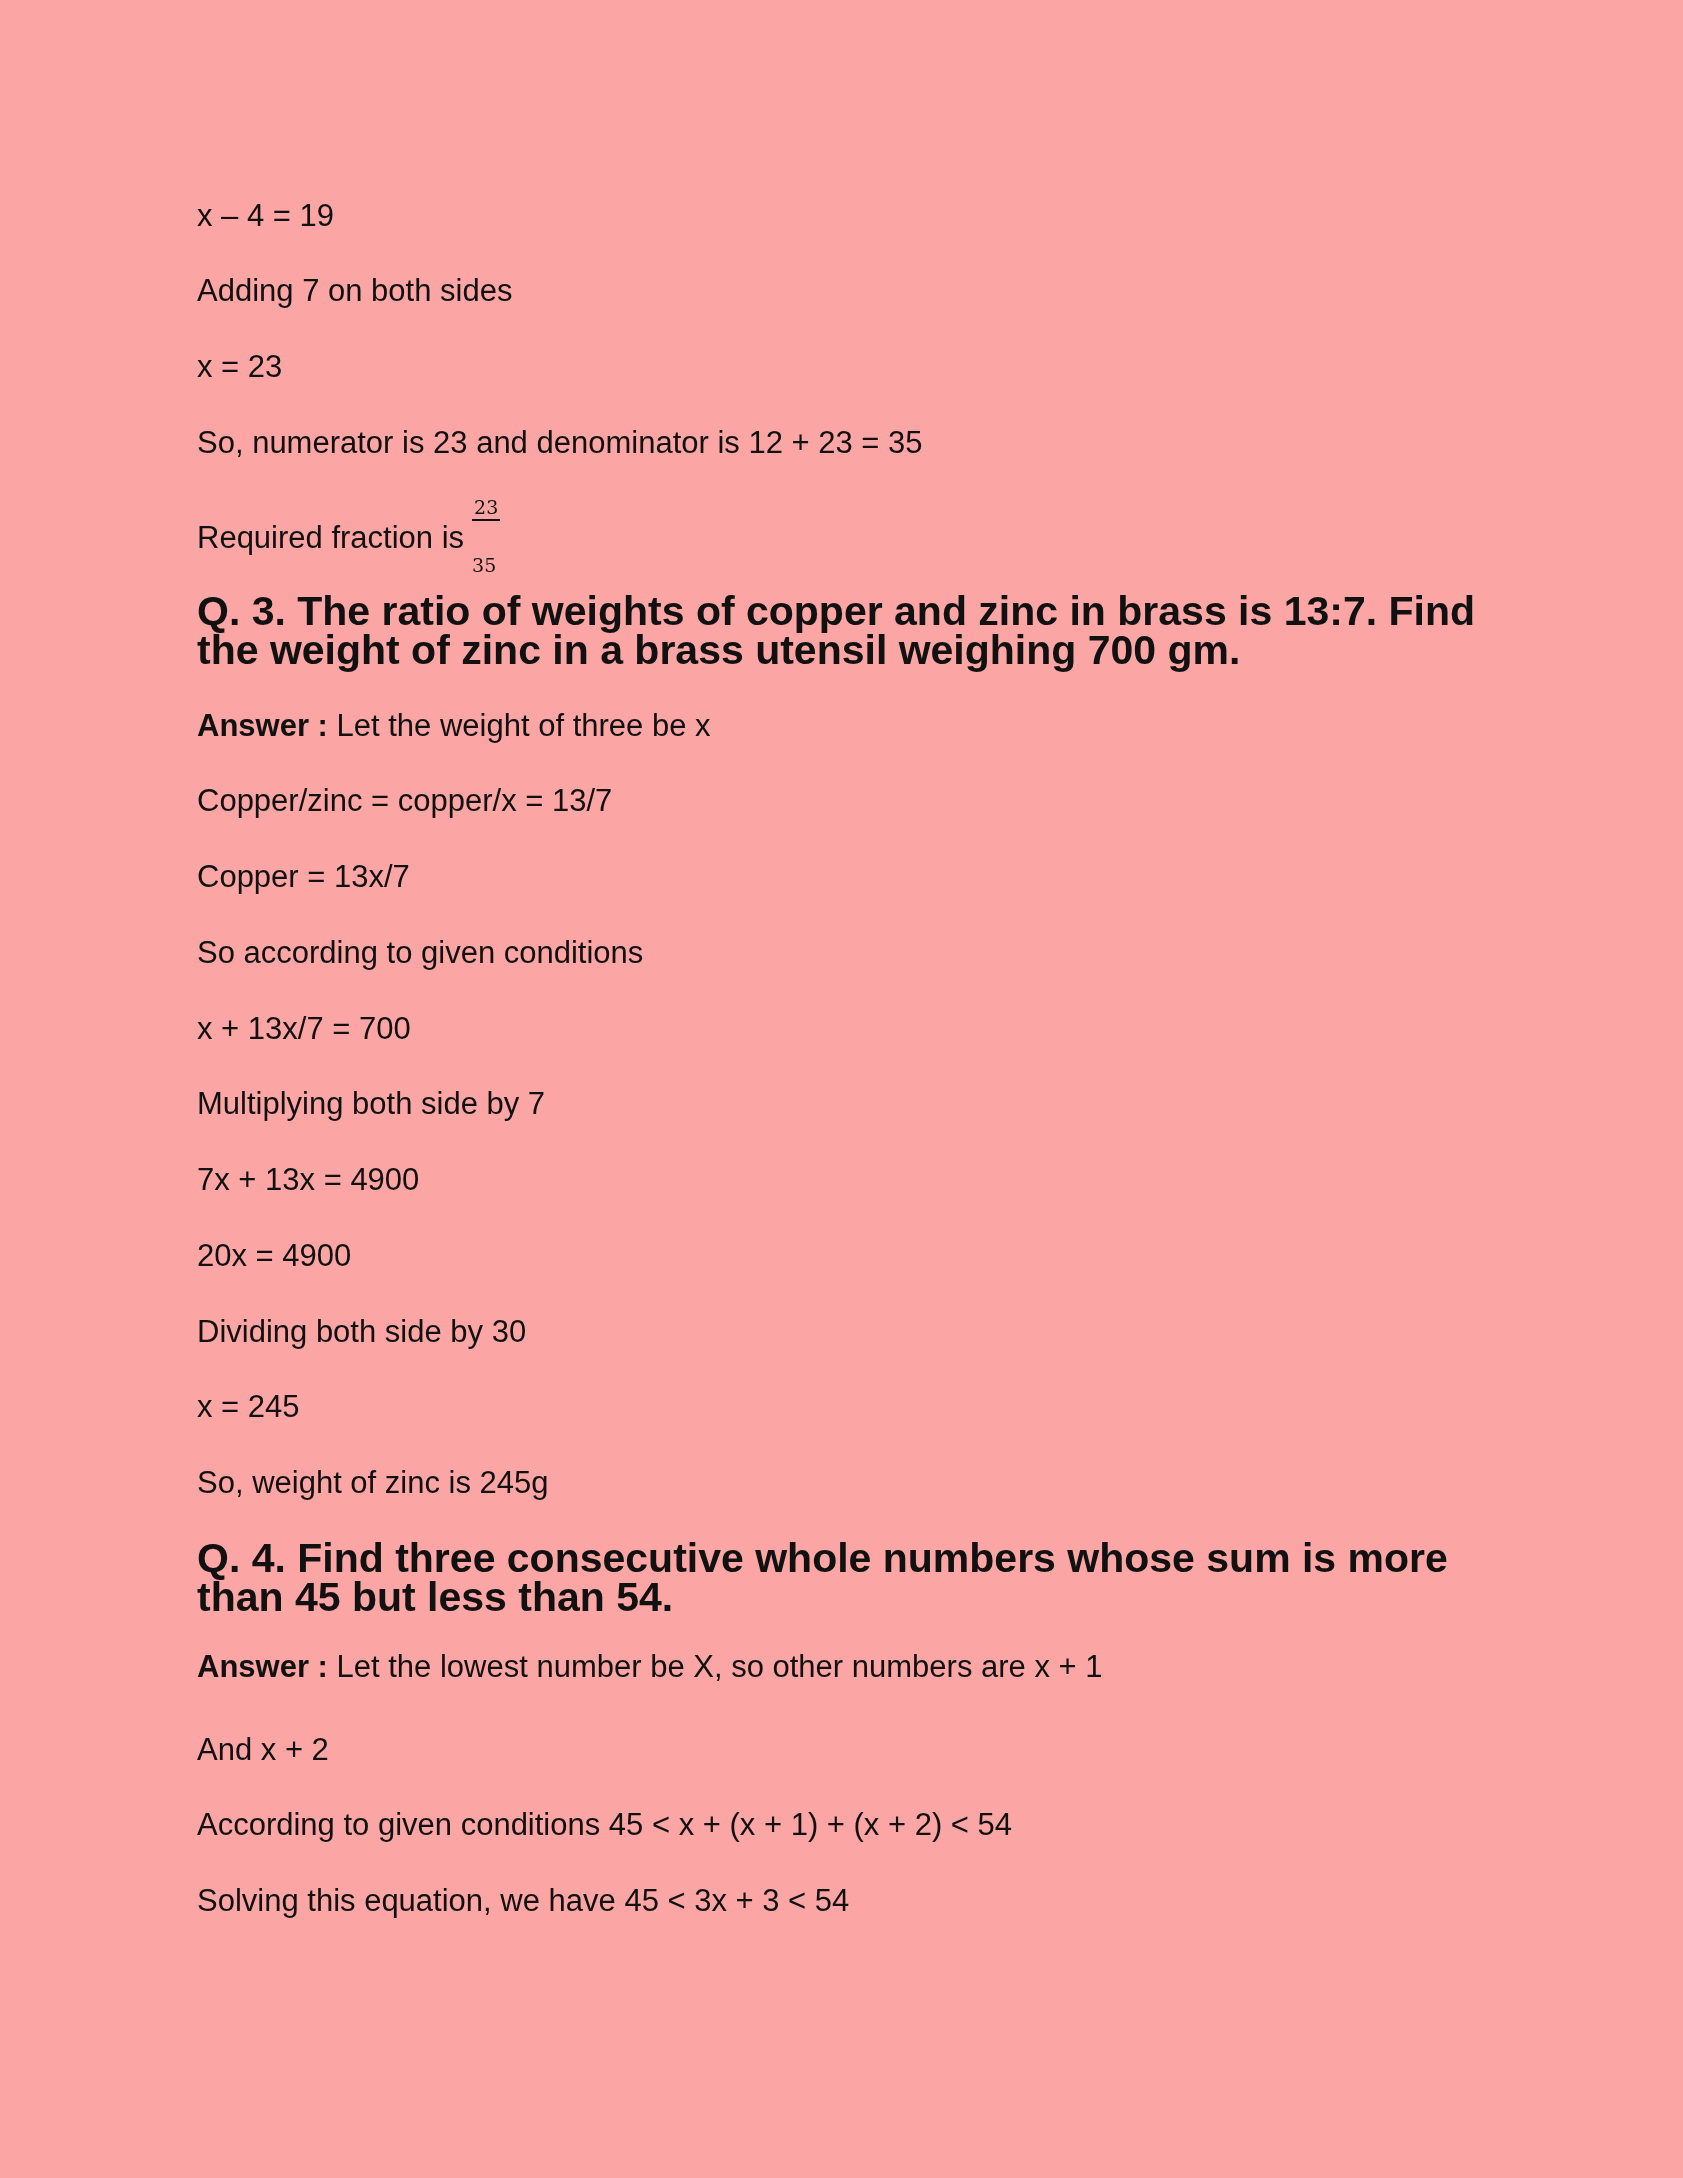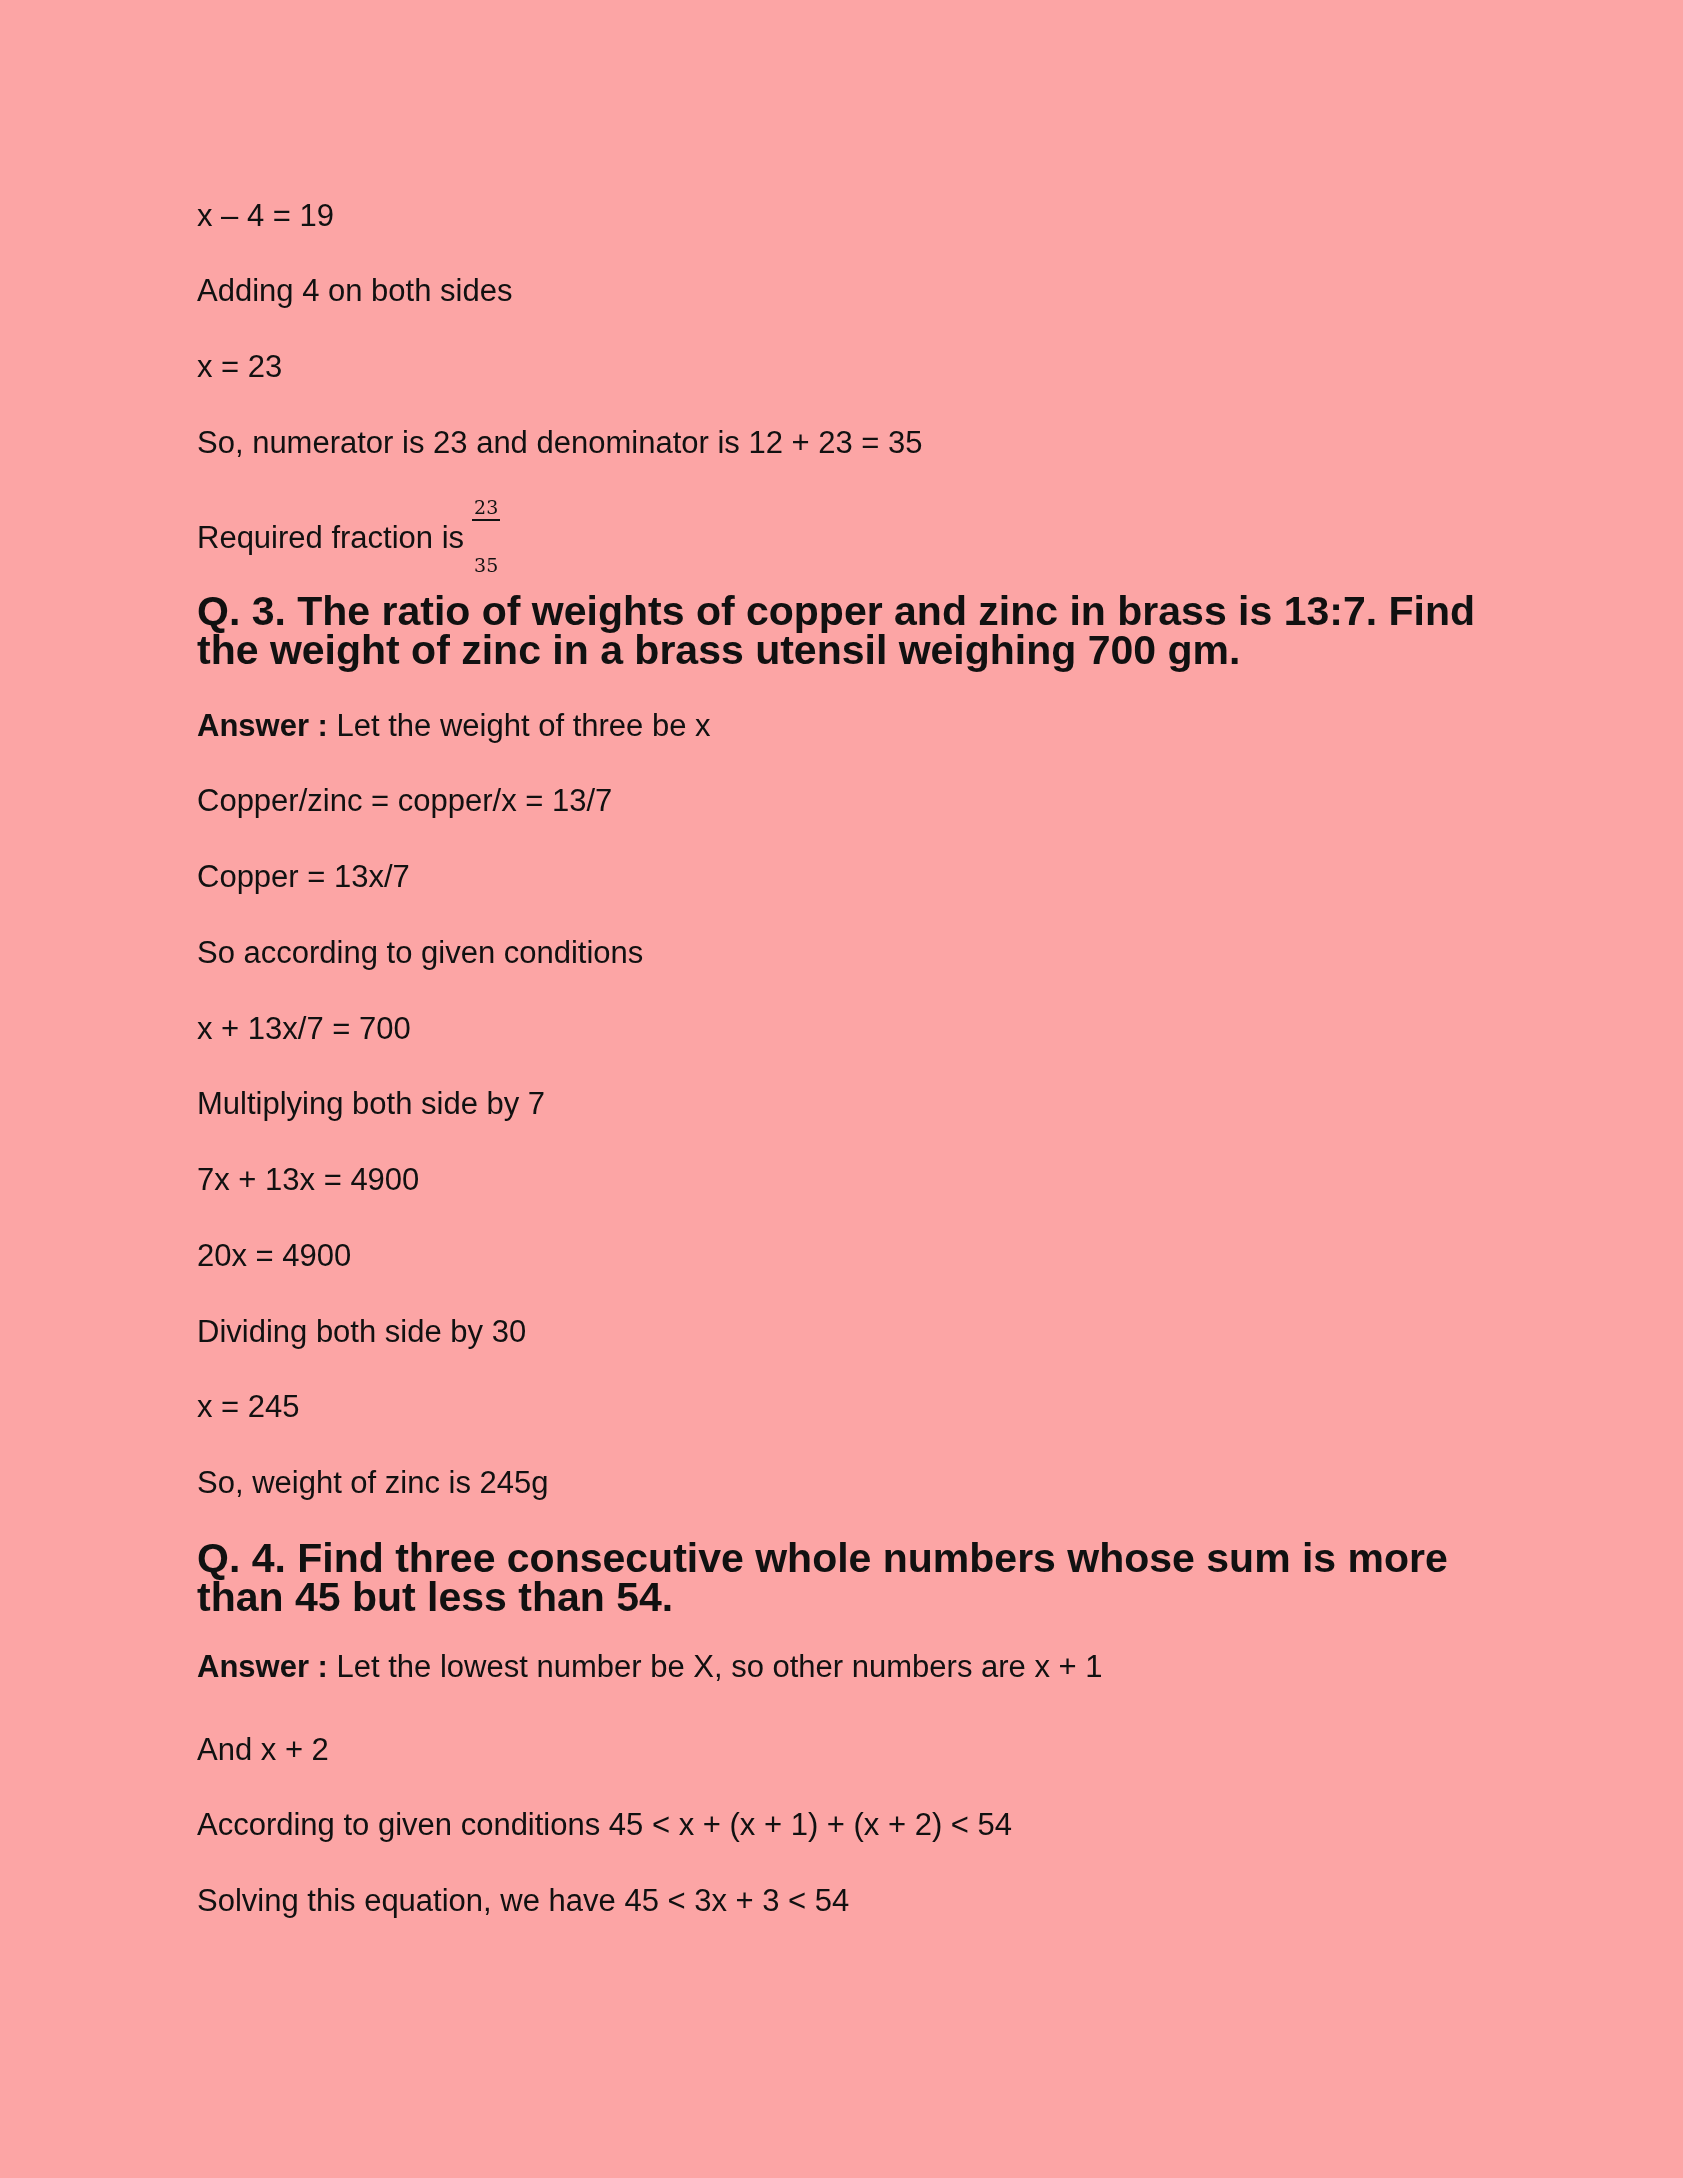--- a/index.html
+++ b/index.html
@@ -2,32 +2,32 @@
 <html><head>
 <meta charset="utf-8">
 <style>
   html, body { margin: 0; padding: 0; background: #ffffff; }
   body { width: 1683px; height: 2178px; position: relative; overflow: hidden;
          font-family: "Liberation Sans", sans-serif; color: #111111; }
   .page { position: absolute; left: 0; top: 0; width: 1683px; height: 2178px; background: #fca5a5; }
   .line { position: absolute; left: 197px; font-size: 31px; line-height: 38px; white-space: nowrap; }
   .q { position: absolute; left: 197px; width: 1307px; font-size: 41px; line-height: 39px; font-weight: bold; }
   .b { font-weight: bold; }
-  .frac { display: inline-block; vertical-align: middle; text-align: center; font-family: "DejaVu Serif", serif;
+  .frac { display: inline-block; vertical-align: middle; text-align: left; font-family: "DejaVu Serif", serif;
           font-size: 19px; line-height: 20px; margin-left: 8px; position: relative; top: -4px; }
   .frac .num { display: block; border-bottom: 2px solid #111; padding: 0 2px 2px 2px; }
   .frac .den { display: block; padding-top: 2px; margin-top: 32px; }
 </style>
 </head>
 <body>
 
 <div class="page">
 
   <div class="line" style="top:197px">x – 4 = 19</div>
-  <div class="line" style="top:272px">Adding 4 on both sides</div>
+  <div class="line" style="top:272px">Adding 7 on both sides</div>
   <div class="line" style="top:348px">x = 23</div>
   <div class="line" style="top:424px">So, numerator is 23 and denominator is 12 + 23 = 35</div>
 
   <div class="line" style="top:501px">
     <span>Required fraction is</span><span class="frac"><span class="num">23</span><span class="den">35</span></span>
   </div>
 
   <div class="q" style="top:592px">Q. 3. The ratio of weights of copper and zinc in brass is 13:7. Find the weight of zinc in a brass utensil weighing 700 gm.</div>
 
   <div class="line" style="top:707px">

